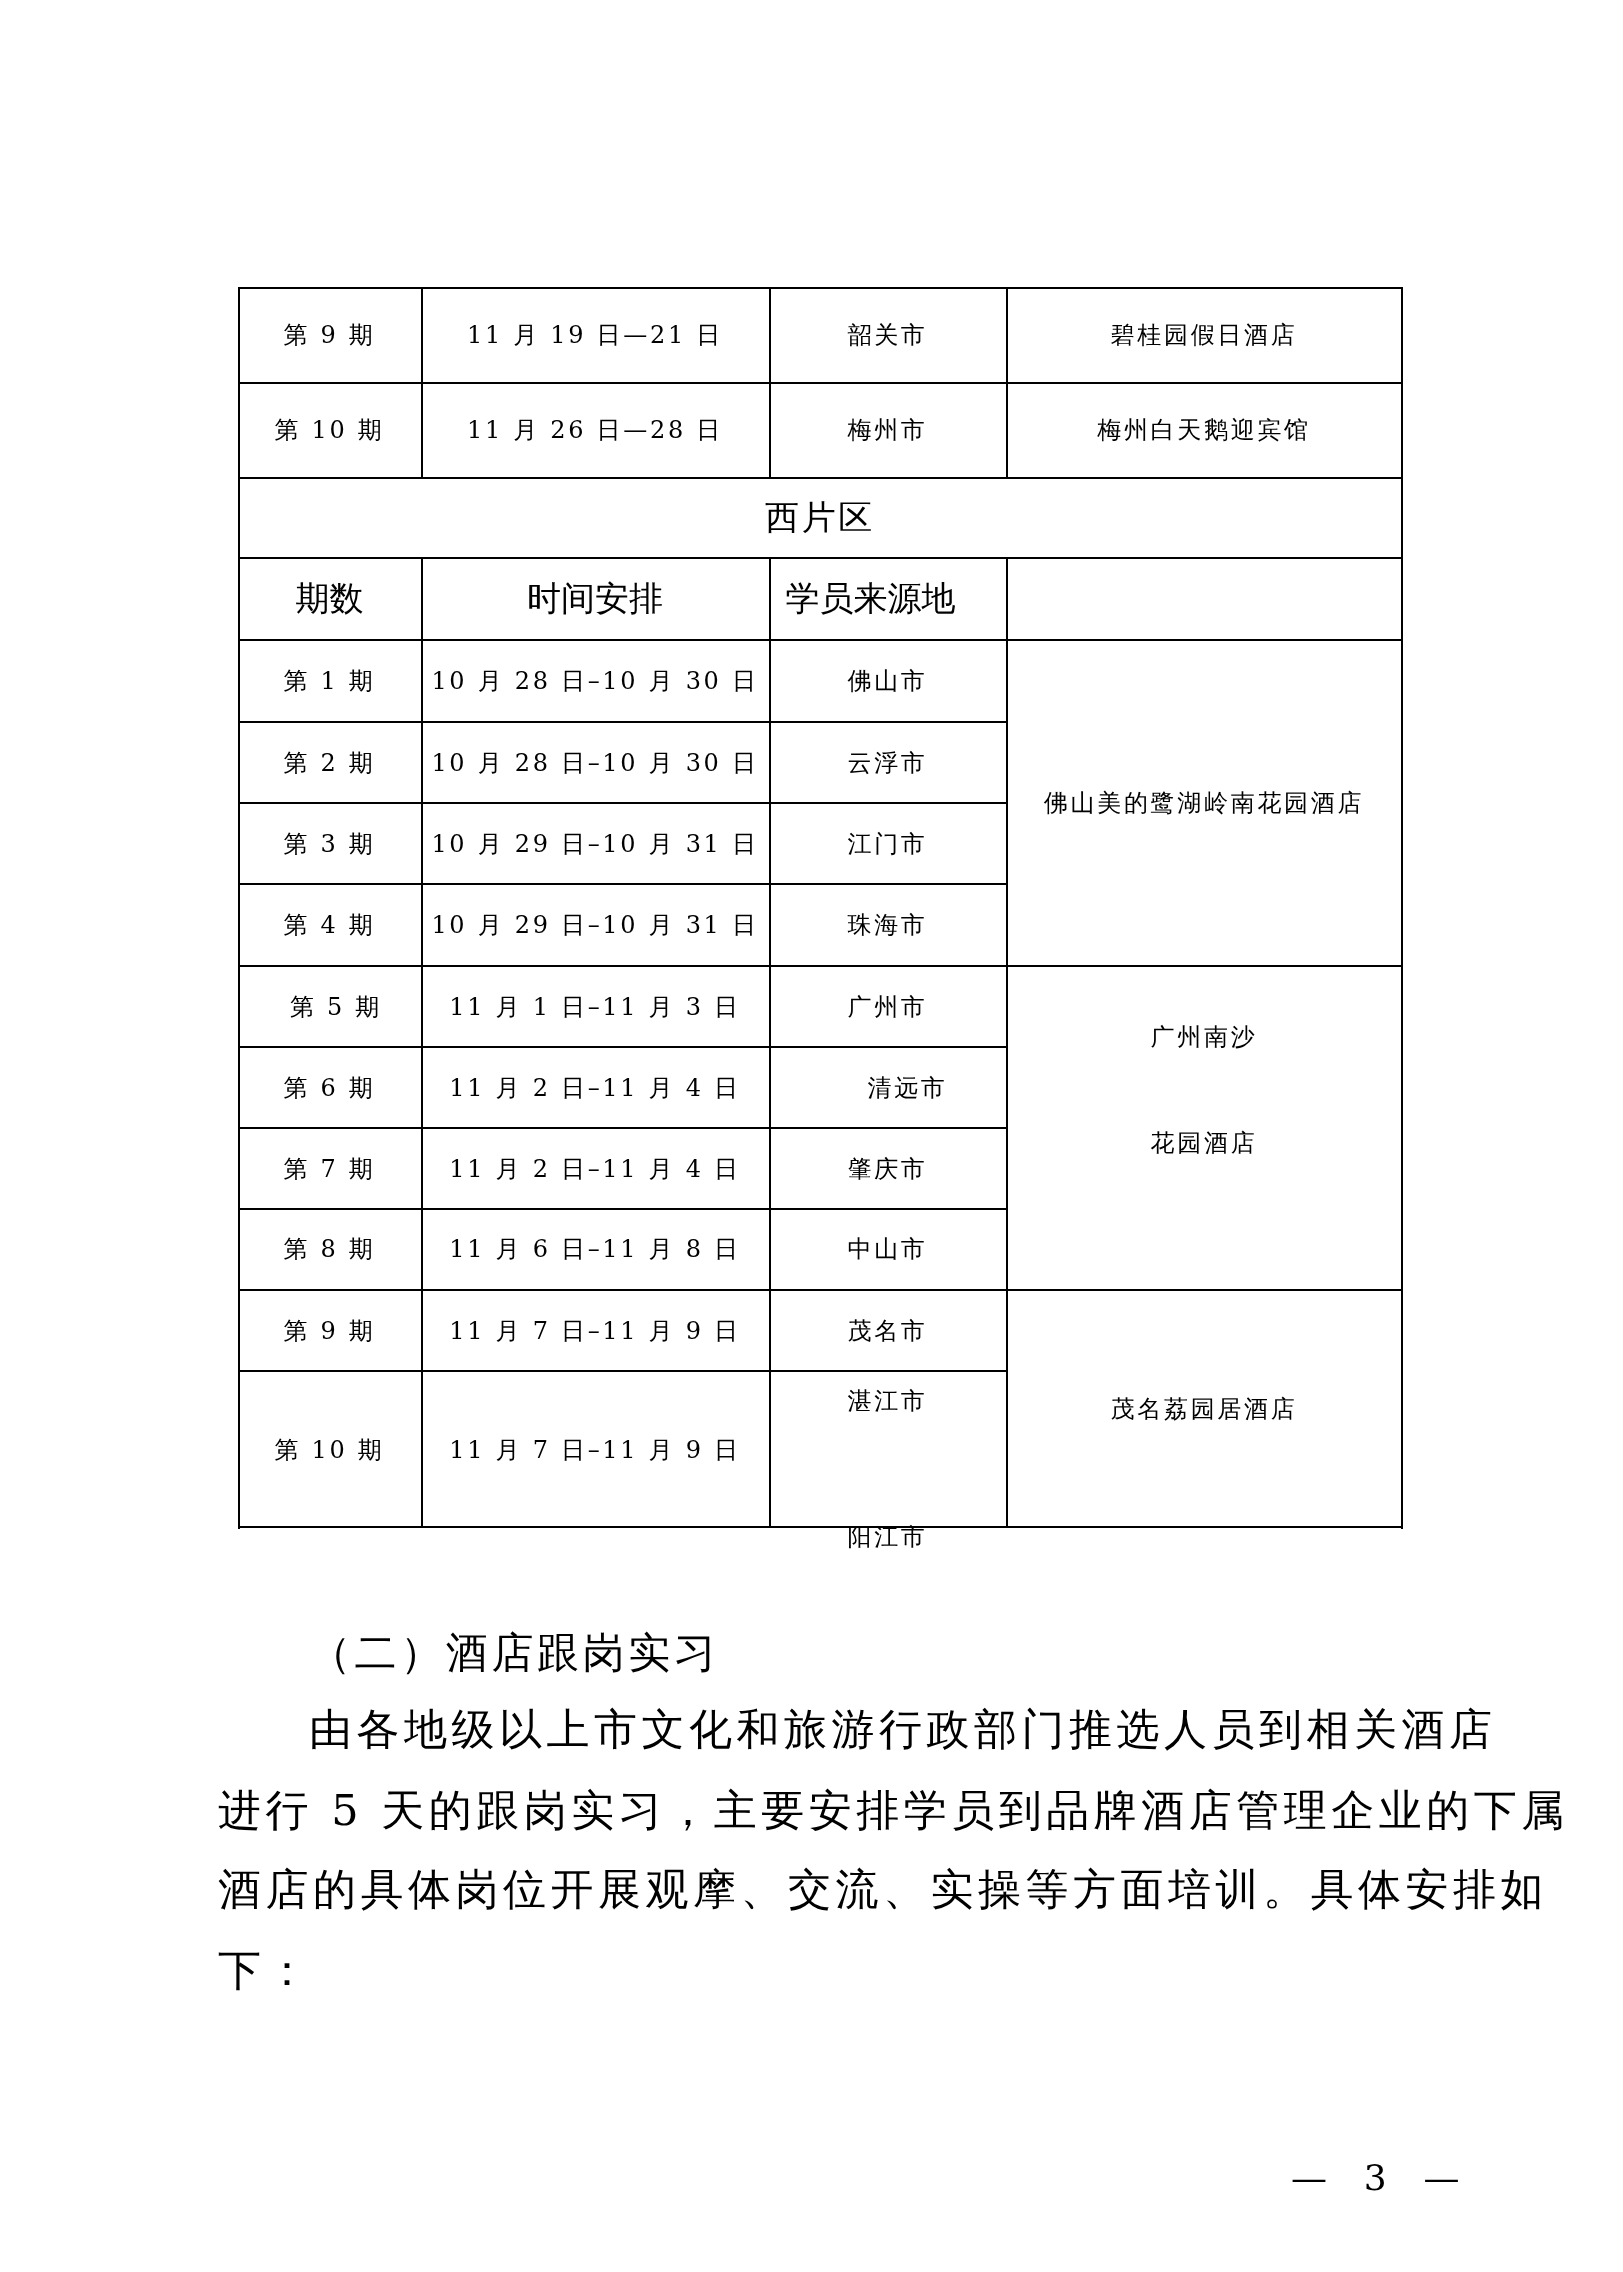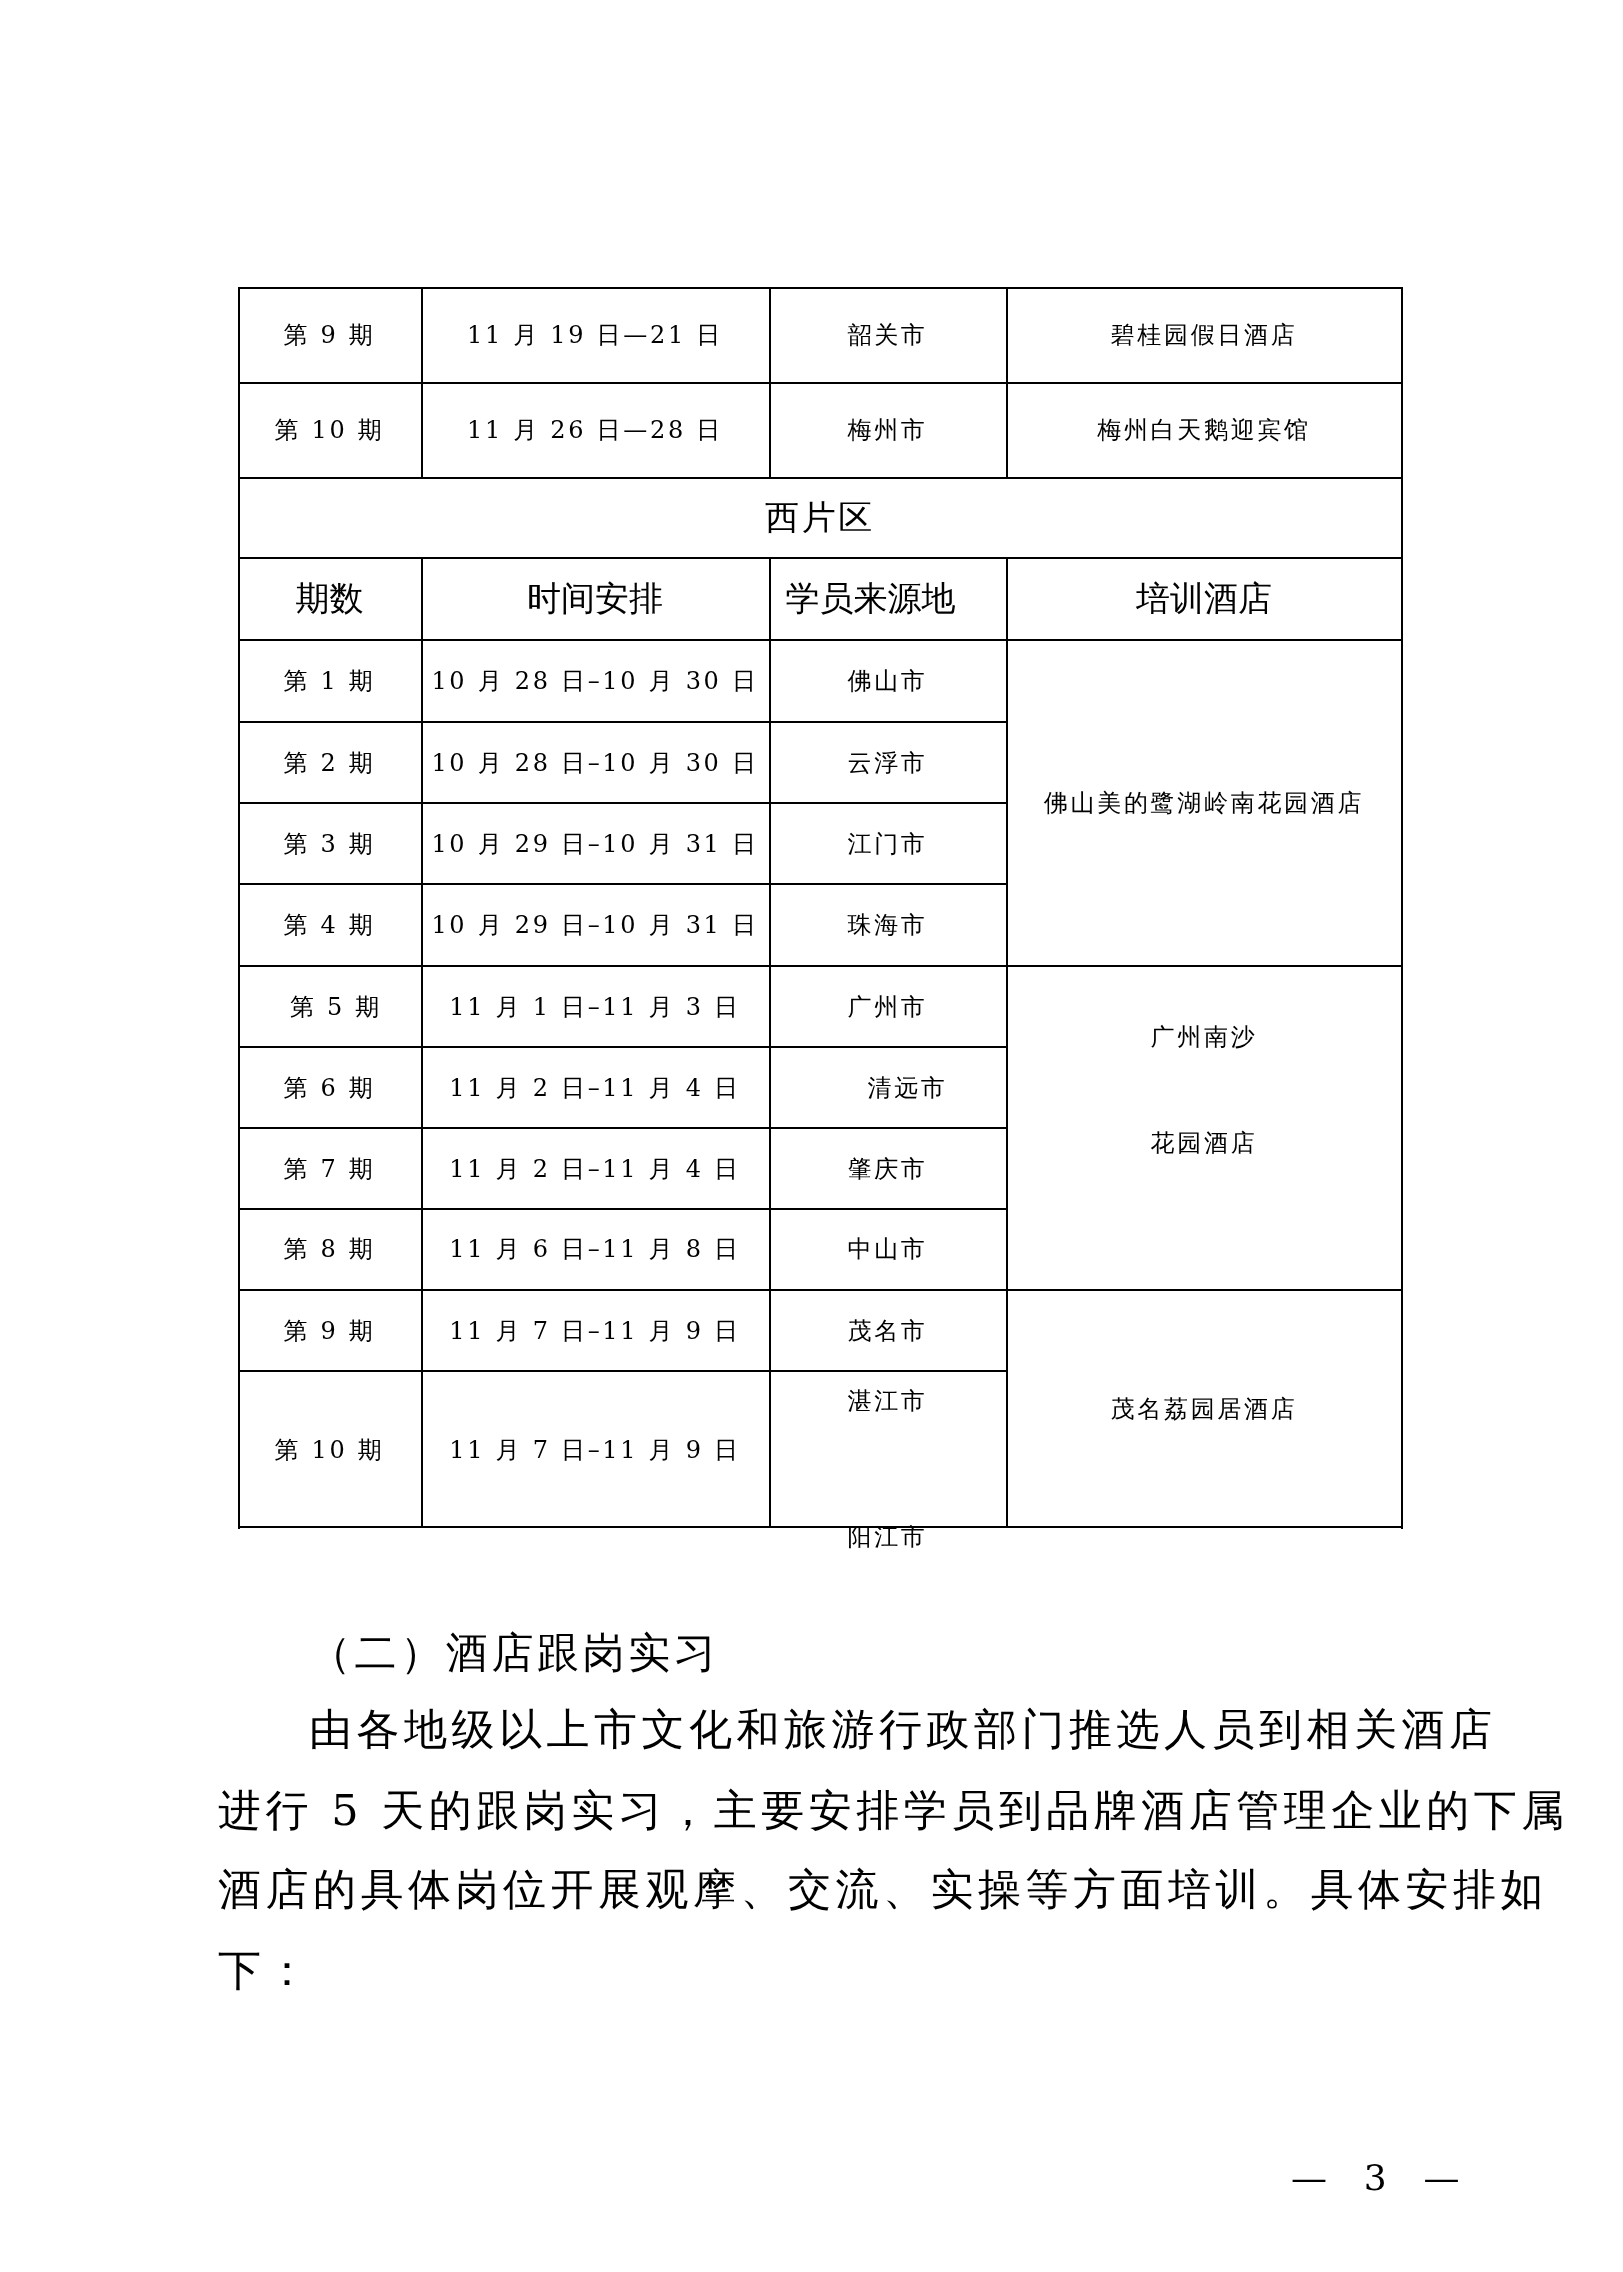--- a/index.html
+++ b/index.html
@@ -64,21 +64,20 @@
     <div class="cell" style="left:0;top:95px;width:183px;height:95px">第 10 期</div>
     <div class="cell" style="left:183px;top:95px;width:348px;height:95px">11 月 26 日—28 日</div>
     <div class="cell" style="left:531px;top:95px;width:237px;height:95px">梅州市</div>
     <div class="cell" style="left:768px;top:95px;width:396px;height:95px">梅州白天鹅迎宾馆</div>
 
     <div class="cell section" style="left:0;top:190px;width:1164px;height:81px">西片区</div>
 
     <div class="cell hdr" style="left:0;top:271px;width:183px;height:82px">期数</div>
     <div class="cell hdr" style="left:183px;top:271px;width:348px;height:82px">时间安排</div>
     <div class="cell hdr" style="left:531px;top:271px;width:203px;height:82px">学员来源地</div>
-    <div class="cell hdr" style="left:768px;top:271px;width:396px;height:82px">培训酒店</div>
 
     <div class="cell" style="left:0;top:353px;width:183px;height:82px">第 1 期</div>
     <div class="cell" style="left:183px;top:353px;width:348px;height:82px">10 月 28 日–10 月 30 日</div>
     <div class="cell" style="left:531px;top:353px;width:237px;height:82px">佛山市</div>
 
     <div class="cell" style="left:0;top:435px;width:183px;height:81px">第 2 期</div>
     <div class="cell" style="left:183px;top:435px;width:348px;height:81px">10 月 28 日–10 月 30 日</div>
     <div class="cell" style="left:531px;top:435px;width:237px;height:81px">云浮市</div>
 
     <div class="cell" style="left:0;top:516px;width:183px;height:81px">第 3 期</div>

